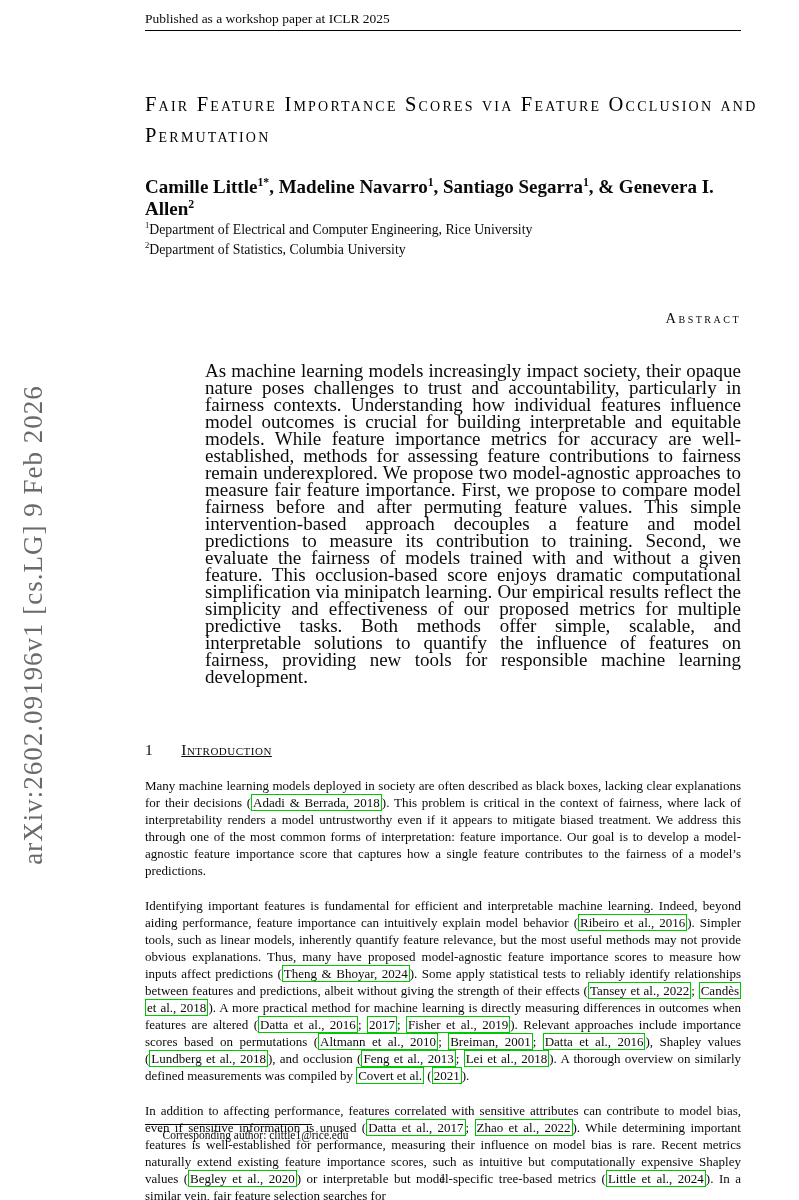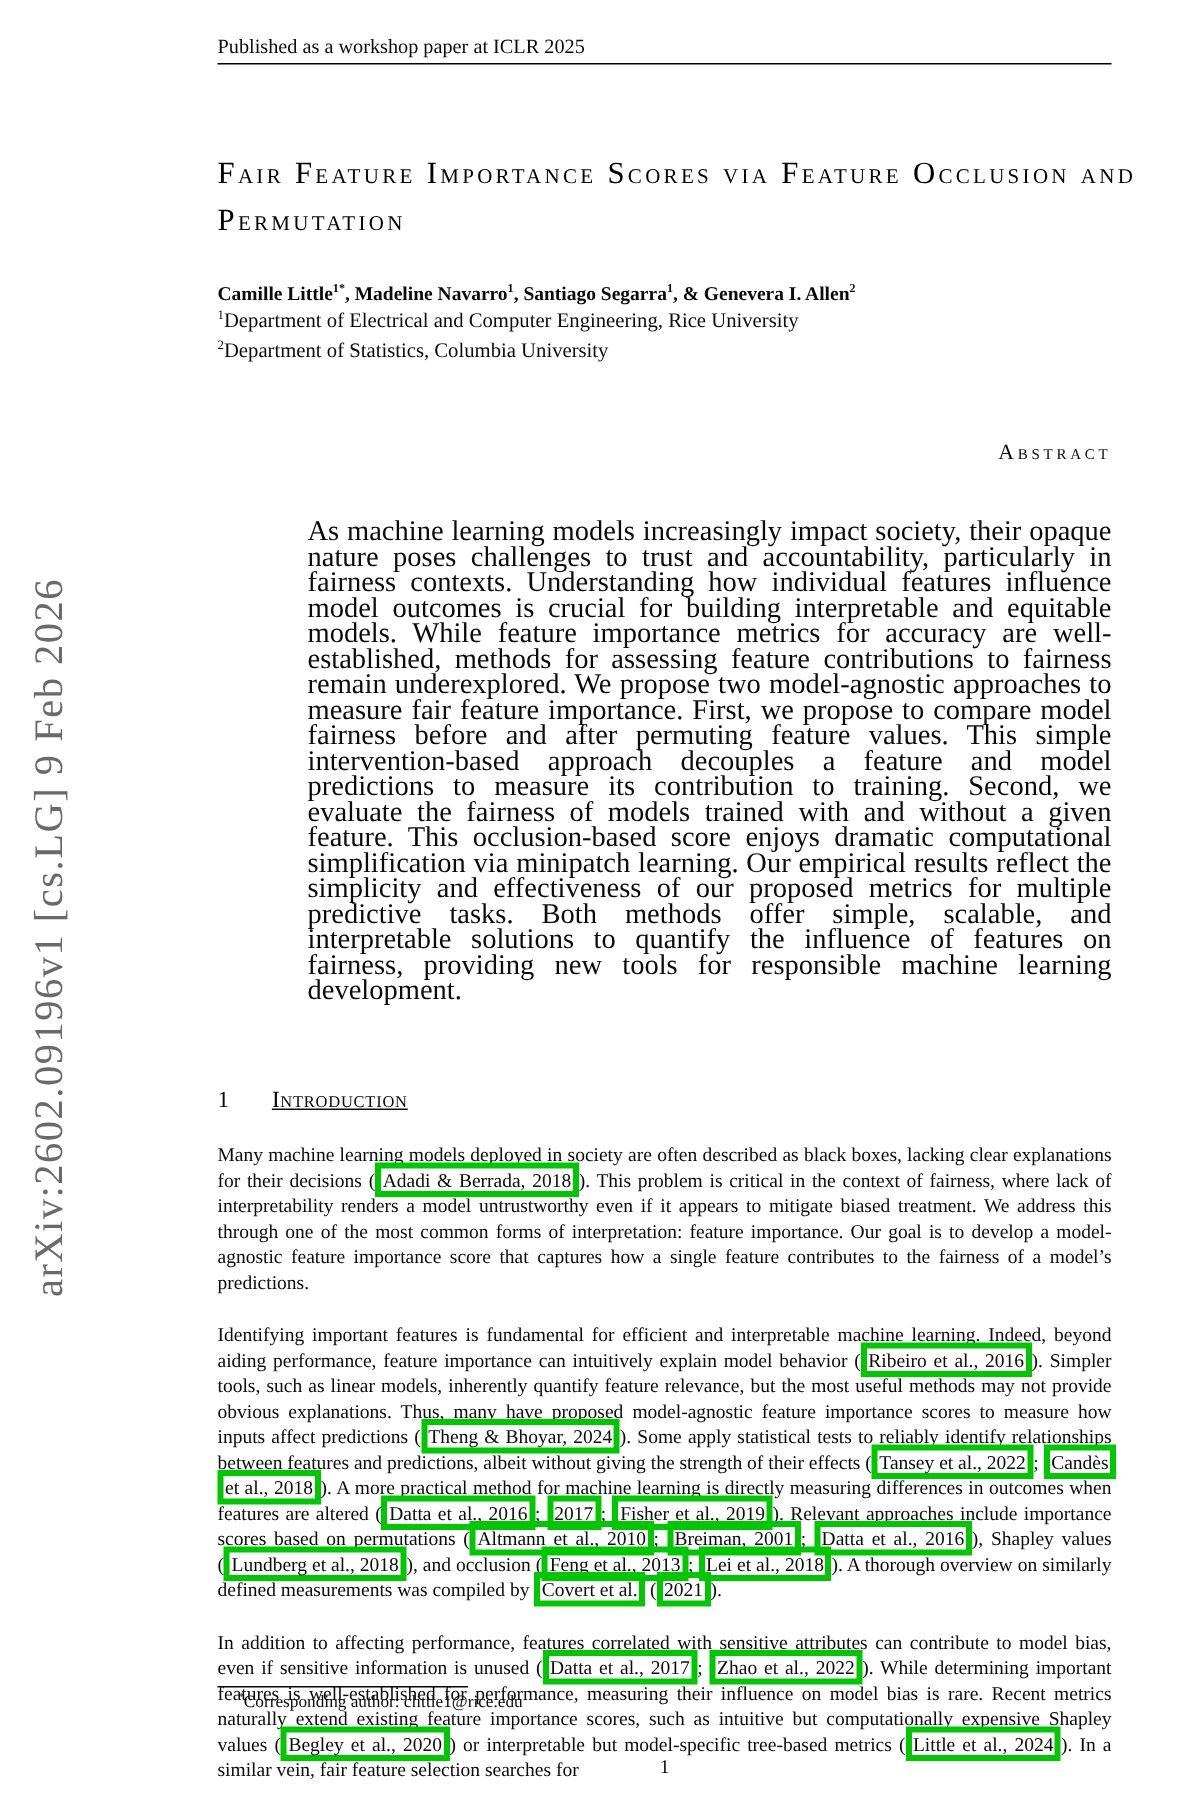--- a/index.html
+++ b/index.html
@@ -25,21 +25,21 @@
   }
 
   .content {
     position: absolute;
     left: 145px;
     top: 0;
     width: 596px;
   }
 
   .running-header {
-    padding-top: 23px;
+    padding-top: 11px;
     font-size: 13.5px;
   }
   .header-rule {
     margin-top: 3px;
     border-top: 1.6px solid #000;
     height: 0;
   }
 
   .paper-title {
     margin-top: 58px;
@@ -47,21 +47,21 @@
     font-weight: normal;
     font-variant: small-caps;
     font-size: 20.5px;
     letter-spacing: 2.2px;
     line-height: 31px;
     color: #000;
   }
 
   .author-line {
     margin-top: 25px;
-    font-size: 13px;
+    font-size: 19px;
     font-weight: bold;
   }
   sup { font-size: 0.62em; line-height: 0; }
 
   .affiliations { margin-top: 0; }
   .affil-line {
     font-size: 13.8px;
     line-height: 20px;
   }
 
@@ -91,21 +91,21 @@
   .section-heading .sec-title { margin-left: 28px; text-decoration: underline; }
 
   .body-par {
     margin-top: 18px;
     font-size: 13px;
     line-height: 17px;
     text-align: justify;
   }
 
   .cite {
-    border: 4px solid #22c55e;
+    border: 1px solid #22c55e;
     padding: 0 1px;
     box-decoration-break: clone;
     -webkit-box-decoration-break: clone;
   }
 
   .footnote-block {
     position: absolute;
     left: 145px;
     top: 1124px;
     width: 596px;

